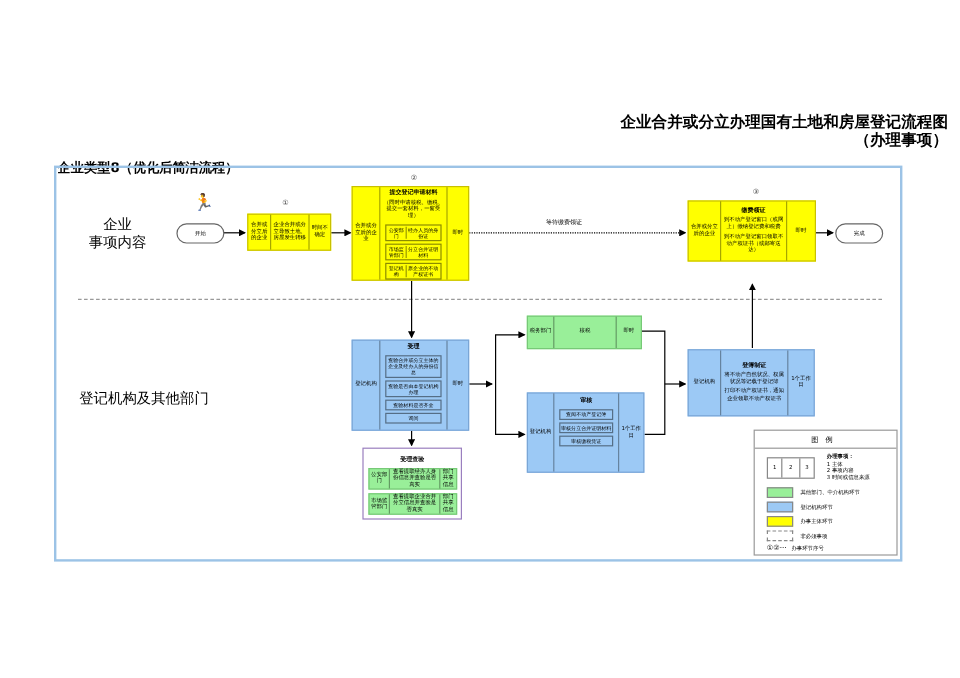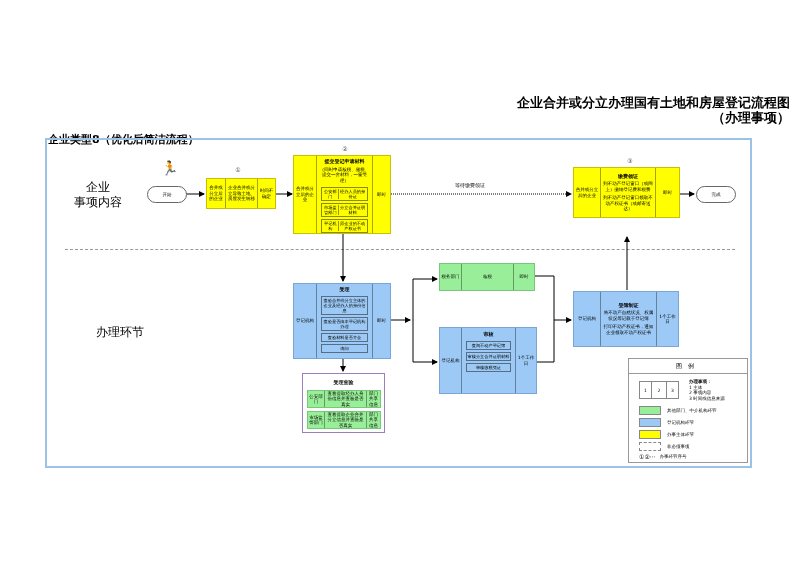--- a/index.html
+++ b/index.html
@@ -35,21 +35,21 @@
 <div class="abs subtitle-type">企业类型8（优化后简洁流程）</div>
 
 <div class="abs frame"></div>
 <div class="abs divider"></div>
 
 <div class="abs lane-label" style="left:68px; top:180px; width:60px;">
   <div>企业</div>
   <div>事项内容</div>
 </div>
 <div class="abs lane-label" style="left:55px; top:325px; width:130px;">
-  <div>办理环节</div>
+  <div>登记机构及其他部门</div>
 </div>
 
 <svg class="lines" width="800" height="565">
   <defs>
     <marker id="ah" markerWidth="6" markerHeight="6" refX="5" refY="3" orient="auto">
       <path d="M0,0 L6,3 L0,6 z" fill="#000"></path>
     </marker>
   </defs>
 
   <line x1="185" y1="194" x2="204" y2="194" stroke="#000" stroke-width="1" marker-end="url(#ah)"></line>

